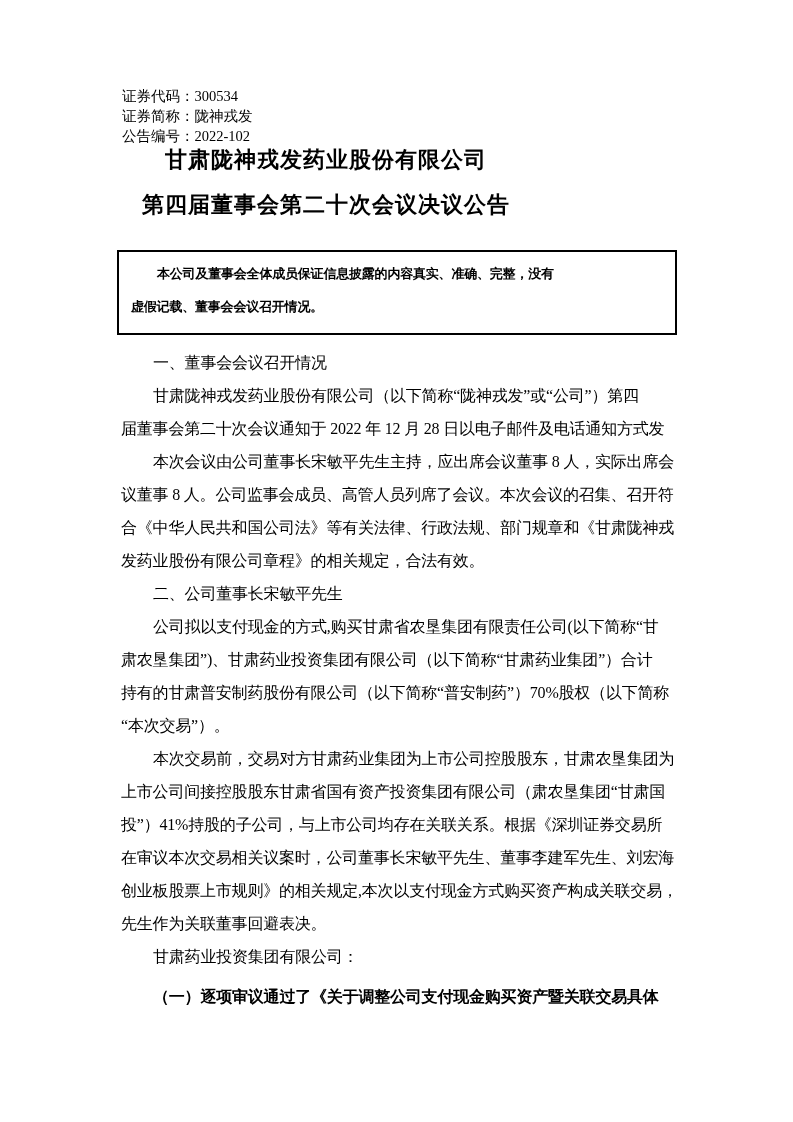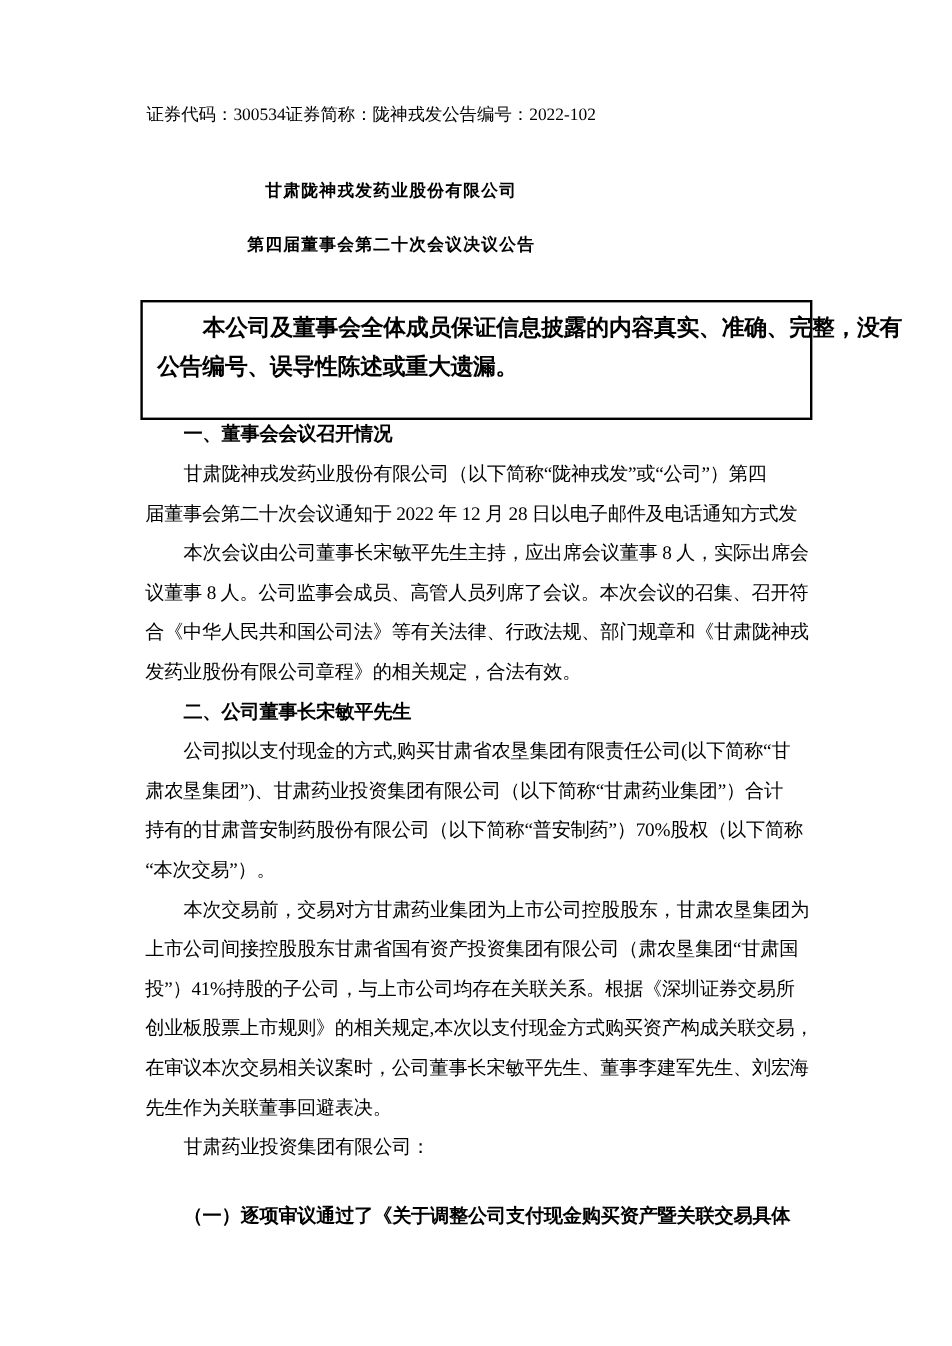--- a/index.html
+++ b/index.html
@@ -16,94 +16,95 @@
     font-family: "Liberation Serif", serif;
     overflow: hidden;
   }
   
   .doc-header {
     position: absolute;
     top: 86px;
     left: 122px;
     width: 551px;
     display: flex;
-    justify-content: flex-start;
+    justify-content: flex-end;
     font-size: 14.5px;
     line-height: 20px;
     white-space: nowrap;
+    flex-direction: column;
   }
   
   .doc-title {
     position: absolute;
     top: 137px;
     left: 0;
     width: 652px;
     text-align: center;
     font-weight: 700;
-    font-size: 14px;
+    font-size: 22px;
     line-height: 45px;
     letter-spacing: 1px;
   }
   
   .disclaimer-box {
     position: absolute;
     top: 250px;
     left: 117px;
     width: 560px;
     box-sizing: border-box;
     border: 2px solid #000000;
-    padding: 5px 12px 25px 12px;
+    padding: 5px 12px 10px 12px;
     font-family: "Liberation Sans", sans-serif;
     font-weight: 700;
-    font-size: 19px;
+    font-size: 13px;
     line-height: 33px;
   }
   
   .doc-body {
     position: absolute;
     top: 346px;
     left: 121px;
     width: 556px;
     font-size: 16px;
     line-height: 33px;
   }
   .line {
     white-space: nowrap;
     letter-spacing: -0.2px;
   }
   .indent { text-indent: 2em; }
   .heading {
     font-family: "Liberation Sans", sans-serif;
-    font-weight: 700;
+    font-weight: 400;
   }
   .bold-item {
     font-family: "Liberation Sans", sans-serif;
     font-weight: 700;
-    margin-top: 24px;
+    margin-top: 7px;
   }
 </style>
 </head>
 <body>
 
 <div class="page">
 
   <div class="doc-header">
     <span>证券代码：300534</span>
     <span>证券简称：陇神戎发</span>
     <span>公告编号：2022-102</span>
   </div>
 
   <div class="doc-title">
     <div>甘肃陇神戎发药业股份有限公司</div>
     <div>第四届董事会第二十次会议决议公告</div>
   </div>
 
   <div class="disclaimer-box">
     <div class="line indent">本公司及董事会全体成员保证信息披露的内容真实、准确、完整，没有</div>
-    <div class="line">公告编号、误导性陈述或重大遗漏。</div>
+    <div class="line">虚假记载、董事会会议召开情况。</div>
   </div>
 
   <div class="doc-body">
 
     <div class="line heading indent">一、董事会会议召开情况</div>
 
     <div class="line indent">甘肃陇神戎发药业股份有限公司（以下简称“陇神戎发”或“公司”）第四</div>
     <div class="line">届董事会第二十次会议通知于 2022 年 12 月 28 日以电子邮件及电话通知方式发</div>
 
     <div class="line indent">本次会议由公司董事长宋敏平先生主持，应出席会议董事 8 人，实际出席会</div>
@@ -114,22 +115,22 @@
     <div class="line heading indent">二、公司董事长宋敏平先生</div>
 
     <div class="line indent">公司拟以支付现金的方式,购买甘肃省农垦集团有限责任公司(以下简称“甘</div>
     <div class="line">肃农垦集团”)、甘肃药业投资集团有限公司（以下简称“甘肃药业集团”）合计</div>
     <div class="line">持有的甘肃普安制药股份有限公司（以下简称“普安制药”）70%股权（以下简称</div>
     <div class="line">“本次交易”）。</div>
 
     <div class="line indent">本次交易前，交易对方甘肃药业集团为上市公司控股股东，甘肃农垦集团为</div>
     <div class="line">上市公司间接控股股东甘肃省国有资产投资集团有限公司（肃农垦集团“甘肃国</div>
     <div class="line">投”）41%持股的子公司，与上市公司均存在关联关系。根据《深圳证券交易所</div>
+    <div class="line">在审议本次交易相关议案时，公司董事长宋敏平先生、董事李建军先生、刘宏海</div>
     <div class="line">创业板股票上市规则》的相关规定,本次以支付现金方式购买资产构成关联交易，</div>
-    <div class="line">在审议本次交易相关议案时，公司董事长宋敏平先生、董事李建军先生、刘宏海</div>
     <div class="line">先生作为关联董事回避表决。</div>
 
     <div class="line indent">甘肃药业投资集团有限公司：</div>
 
     <div class="line bold-item indent">（一）逐项审议通过了《关于调整公司支付现金购买资产暨关联交易具体</div>
 
   </div>
 
 </div>
 

